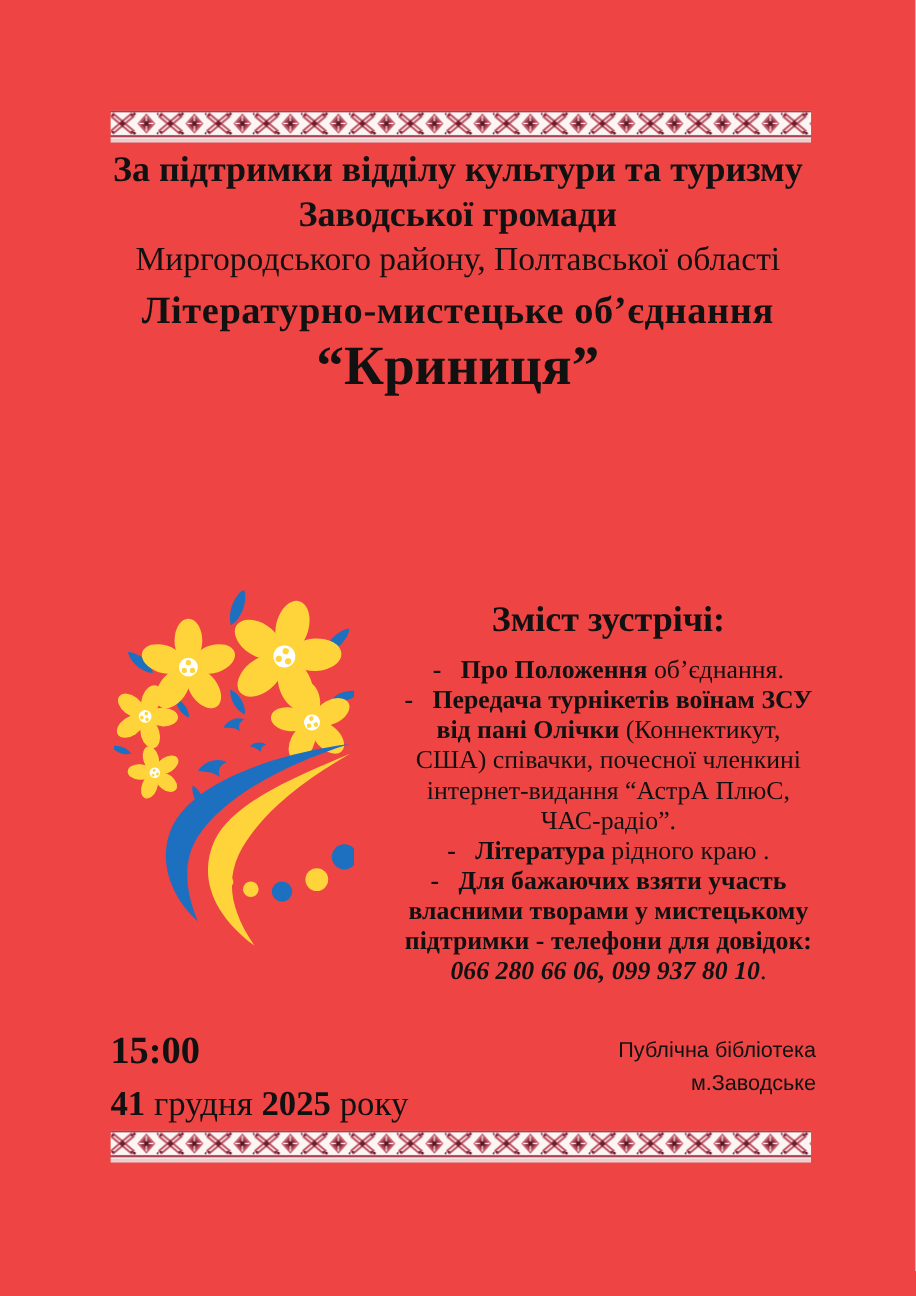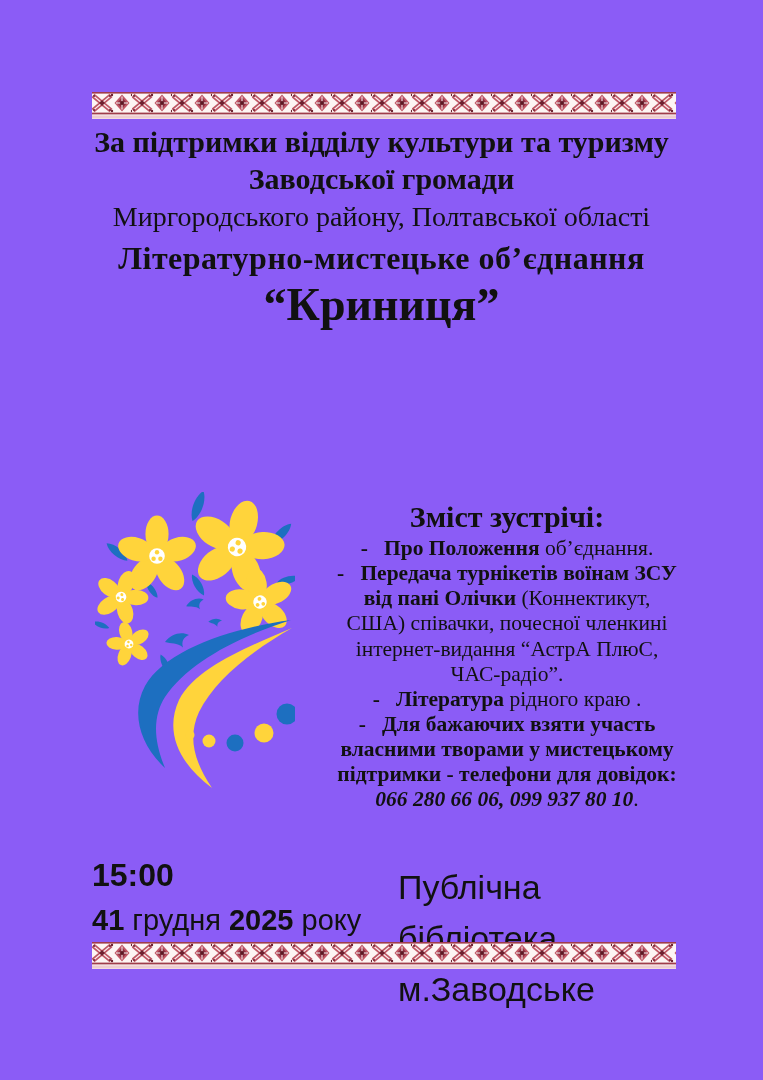--- a/index.html
+++ b/index.html
@@ -1,53 +1,53 @@
 <!DOCTYPE html>
 <html><head>
 <meta charset="utf-8">
 <style>
   html,body{margin:0;padding:0;background:#fff;}
   .page{
     position:relative;
     width:763px;height:1080px;
-    background:#8b5cf6;
+    background:#ef4444;
     overflow:hidden;
     font-family:"Liberation Serif","DejaVu Serif",serif;
     color:#111;
   }
   .border-strip{position:absolute;left:92px;width:584px;height:27px;}
   .border-strip.top{top:92px;}
   .border-strip.bottom{top:942px;}
   .header{position:absolute;left:40px;right:40px;top:124px;text-align:center;}
   .support{font-weight:bold;font-size:30px;line-height:1.22;white-space:pre-line;}
   .region{font-weight:normal;font-size:28px;line-height:1.2;margin-top:3px;}
   .assoc{position:absolute;left:40px;right:40px;top:240px;text-align:center;}
   .assoc-line{font-weight:bold;font-size:32px;letter-spacing:.5px;}
   .assoc-name{font-weight:bold;font-size:46px;line-height:1.05;margin-top:4px;}
   .invite{
     position:absolute;left:40px;right:40px;top:370px;text-align:center;
     font-weight:bold;font-size:33px;line-height:1.28;white-space:pre-line;letter-spacing:.3px;
   }
   .logo{position:absolute;left:95px;top:492px;width:200px;height:300px;}
   .agenda{position:absolute;left:333px;top:500px;width:348px;text-align:center;}
-  .agenda-title{font-weight:bold;font-size:30px;margin-bottom:2px;}
+  .agenda-title{font-weight:bold;font-size:30px;margin-bottom:12px;}
   .agenda-item{font-size:21.5px;line-height:1.17;white-space:pre-wrap;}
   .agenda-item .b{font-weight:bold;}
   .agenda-item .ph{font-weight:bold;font-style:italic;}
   .footer-left{
     position:absolute;left:92px;top:858px;
-    font-family:Liberation Sans, sans-serif;
+    font-family:Liberation Serif, serif;
   }
   .time{font-weight:bold;font-size:32px;line-height:1.1;}
   .date{font-size:29px;margin-top:11px;}
   .date .b{font-weight:bold;}
   .footer-right{
-    position:absolute;left:398px;width:265px;top:862px;text-align:left;
+    position:absolute;left:415px;width:265px;top:862px;text-align:right;
     font-family:"Liberation Sans","DejaVu Sans",sans-serif;
-    font-size:34px;line-height:1.5;
+    font-size:18px;line-height:1.5;
   }
 </style>
 </head>
 <body>
 
 <div class="page">
 
   <svg class="border-strip top" viewBox="0 0 584 27" preserveAspectRatio="none">
     <defs>
       <pattern id="vysh-top" width="40" height="27" patternUnits="userSpaceOnUse">

